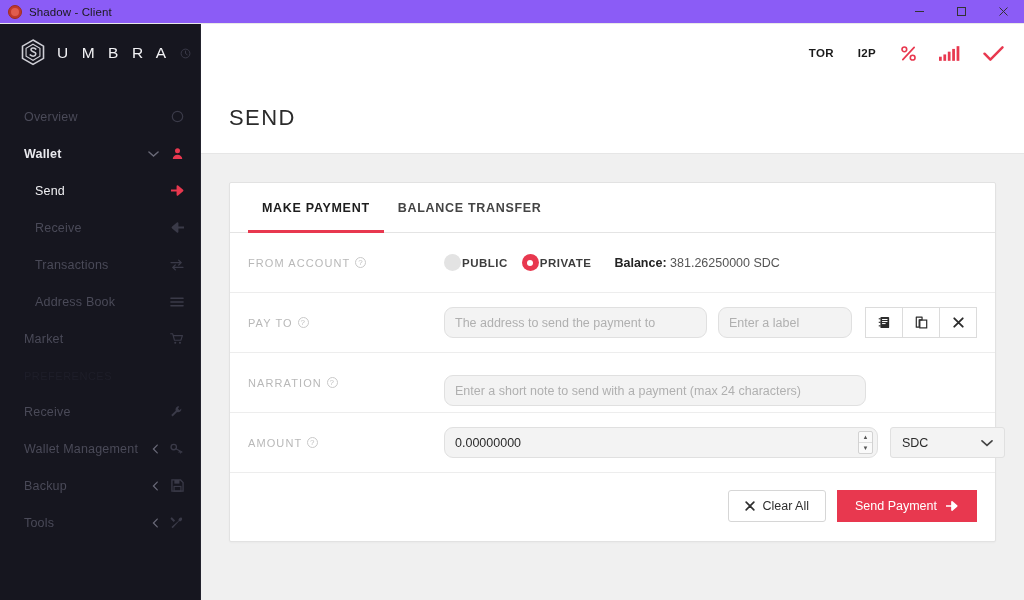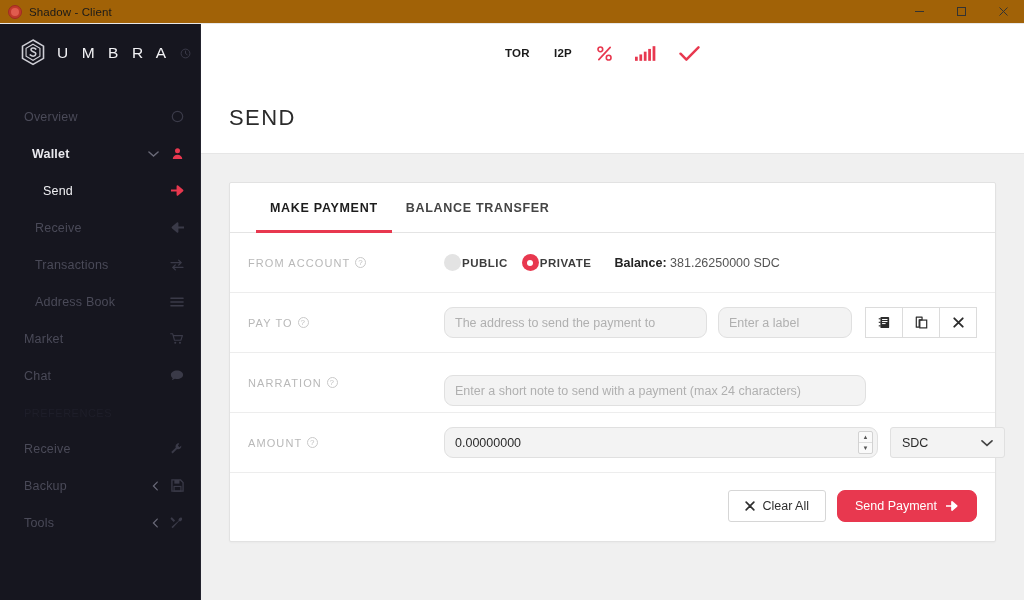--- a/index.html
+++ b/index.html
@@ -7,21 +7,21 @@
     width: 1024px; height: 600px;
     font-family: "Liberation Sans", sans-serif;
     background: #ffffff;
     overflow: hidden;
   }
 
   
   .window { width: 1024px; height: 600px; display: flex; flex-direction: column; background: #fff; }
   .titlebar {
     height: 24px; flex: 0 0 24px;
-    background: #a16207;
+    background: #8b5cf6;
     display: flex; align-items: center;
     border-bottom: 1px solid #e8e8e8;
   }
   .titlebar-left { display: flex; align-items: center; gap: 7px; padding-left: 8px; flex: 1; }
   .app-icon { width: 14px; height: 14px; position: relative; }
   .app-icon .ring {
     position: absolute; inset: 0; border-radius: 50%;
     background: #c0392b; border: 1px solid #9e2d22;
   }
   .app-icon .inner {
@@ -61,39 +61,39 @@
   .brand-clock { color: #3b3b4a; display: flex; align-items: center; }
 
   .nav { padding-top: 16px; }
   .nav-item {
     height: 37px; display: flex; align-items: center;
     padding: 0 14px 0 24px; gap: 6px; position: relative;
   }
   .nav-label {
     flex: 1; font-size: 12.5px; color: #4a4a58; white-space: nowrap; letter-spacing: .2px;
   }
-  .nav-item.active > .nav-label { color: #e9e9ee; font-weight: 700; margin-left: 8px; }
+  .nav-item.active > .nav-label { color: #e9e9ee; font-weight: 700; }
   .nav-item.sub { padding-left: 35px; }
   .nav-item.sub.active > .nav-label { color: #f0f0f3; font-weight: 400; }
   .nav-caret { color: #6a6a78; font-size: 10px; display: flex; align-items: center; margin-right: 2px; }
   .nav-icon {
     width: 20px; flex: 0 0 20px; display: flex; align-items: center; justify-content: center;
     color: #3a3a48;
   }
   .nav-icon.red { color: #e8384f; }
   .nav-sep-label {
     font-size: 11px; color: #1e1e29; padding: 13px 0 11px 24px; letter-spacing: .5px;
     white-space: nowrap;
   }
 
   
   .main { flex: 1; display: flex; flex-direction: column; min-width: 0; background: #f0f0f0; }
   .topbar {
     height: 58px; flex: 0 0 58px; background: #fff;
-    display: flex; align-items: center; justify-content: center;
+    display: flex; align-items: center; justify-content: flex-end;
     padding-right: 20px; gap: 0;
   }
   .net-label {
     font-size: 11.5px; font-weight: 700; color: #1a1a1a; letter-spacing: .3px; margin-right: 24px;
   }
   .topbar-icon { margin-right: 22px; color: #e8384f; display: flex; align-items: center; }
   .topbar-icon:last-child { margin-right: 0; }
 
   .pagehead {
     background: #fff; height: 72px; flex: 0 0 72px;
@@ -106,21 +106,21 @@
     display: inline-flex; align-items: center; gap: 6px;
     background: #fff; border: 1px solid #d6d6d6; border-radius: 3px;
     padding: 7px 13px; font-size: 12.5px; color: #333;
   }
 
   .content { flex: 1; padding: 28px 28px 0 28px; min-height: 0; }
   .card {
     background: #fff; border: 1px solid #e2e2e2; border-radius: 2px;
     box-shadow: 0 1px 2px rgba(0,0,0,.03);
   }
-  .tabs { display: flex; border-bottom: 1px solid #e4e4e4; padding: 0 26px; align-items: flex-end; }
+  .tabs { display: flex; border-bottom: 1px solid #e4e4e4; padding: 0 18px; align-items: flex-end; }
   .tab {
     padding: 18px 14px 15px 14px; font-size: 12.5px; font-weight: 700;
     letter-spacing: .7px; color: #444; border-bottom: 3px solid transparent;
     margin-bottom: -1px;
   }
   .tab.active { color: #1d1d1d; border-bottom-color: #e8384f; }
 
   .row {
     display: flex; align-items: center; padding: 0 18px;
     border-bottom: 1px solid #ededed; min-height: 60px;
@@ -191,21 +191,21 @@
     display: flex; justify-content: flex-end; align-items: center; gap: 11px;
     padding: 17px 18px 19px 18px;
   }
   .btn-clear {
     display: inline-flex; align-items: center; gap: 7px;
     background: #fff; border: 1px solid #d6d6d6; border-radius: 3px;
     padding: 8px 16px; font-size: 12.5px; color: #2f2f2f;
   }
   .btn-send {
     display: inline-flex; align-items: center; gap: 8px;
-    background: #e8384f; border: 1px solid #e8384f; border-radius: 8px;
+    background: #e8384f; border: 1px solid #e8384f; border-radius: 0;
     padding: 8px 17px; font-size: 12.5px; color: #fff; font-weight: 400;
   }
   svg { display: block; }
 </style>
 </head>
 <body>
 
 <div class="window">
 
   <div class="titlebar">
@@ -322,40 +322,46 @@
           <span class="nav-label">Market</span>
           <span class="nav-icon">
             <svg width="14" height="13" viewBox="0 0 16 14">
               <path d="M.8 1.6h2.3l2 7.4h7.3l1.8-5.3H4.2" fill="none" stroke="currentColor" stroke-width="1.3" stroke-linecap="round" stroke-linejoin="round"></path>
               <circle cx="6" cy="11.8" r="1.2" fill="currentColor"></circle>
               <circle cx="11.4" cy="11.8" r="1.2" fill="currentColor"></circle>
             </svg>
           </span>
         </div>
 
-        <div class="nav-item">
-          <span class="nav-label">Chat</span>
-          <span class="nav-icon">
-            <svg width="14" height="13" viewBox="0 0 16 14">
-              <path d="M8 1.3c3.9 0 7 2.2 7 4.9s-3.1 4.9-7 4.9c-.8 0-1.6-.1-2.3-.3L2 12.5l1.1-2.4C1.8 9.2 1 7.8 1 6.2c0-2.7 3.1-4.9 7-4.9z" fill="currentColor"></path>
-            </svg>
-          </span>
-        </div>
 
         <div class="nav-sep-label">PREFERENCES</div>
 
         <div class="nav-item">
           <span class="nav-label">Receive</span>
           <span class="nav-icon">
             <svg width="14" height="13" viewBox="0 0 16 14">
               <path d="M10.6 1.2a3.6 3.6 0 00-4.1 4.8L1.4 11.1l1.6 1.6 5.1-5.1a3.6 3.6 0 004.8-4.1L10.8 5.6 9.1 3.9l1.5-2.7z" fill="currentColor"></path>
             </svg>
           </span>
         </div>
 
+        <div class="nav-item">
+          <span class="nav-label">Wallet Management</span>
+          <span class="nav-caret">
+            <svg width="7" height="10" viewBox="0 0 8 11">
+                <path d="M6 1L1.6 5.5 6 10" fill="none" stroke="currentColor" stroke-width="1.4" stroke-linecap="round"></path>
+              </svg>
+          </span>
+          <span class="nav-icon">
+            <svg width="14" height="13" viewBox="0 0 16 14">
+              <circle cx="4.3" cy="5.3" r="3.1" fill="none" stroke="currentColor" stroke-width="1.5"></circle>
+              <path d="M6.6 7.3L13.6 11M11.2 9.7l-.9 1.6M12.8 10.6l-.8 1.5" stroke="currentColor" stroke-width="1.4" stroke-linecap="round"></path>
+            </svg>
+          </span>
+        </div>
 
         <div class="nav-item">
           <span class="nav-label">Backup</span>
           <span class="nav-caret">
             <svg width="7" height="10" viewBox="0 0 8 11">
                 <path d="M6 1L1.6 5.5 6 10" fill="none" stroke="currentColor" stroke-width="1.4" stroke-linecap="round"></path>
               </svg>
           </span>
           <span class="nav-icon">
             <svg width="13" height="13" viewBox="0 0 14 14">

